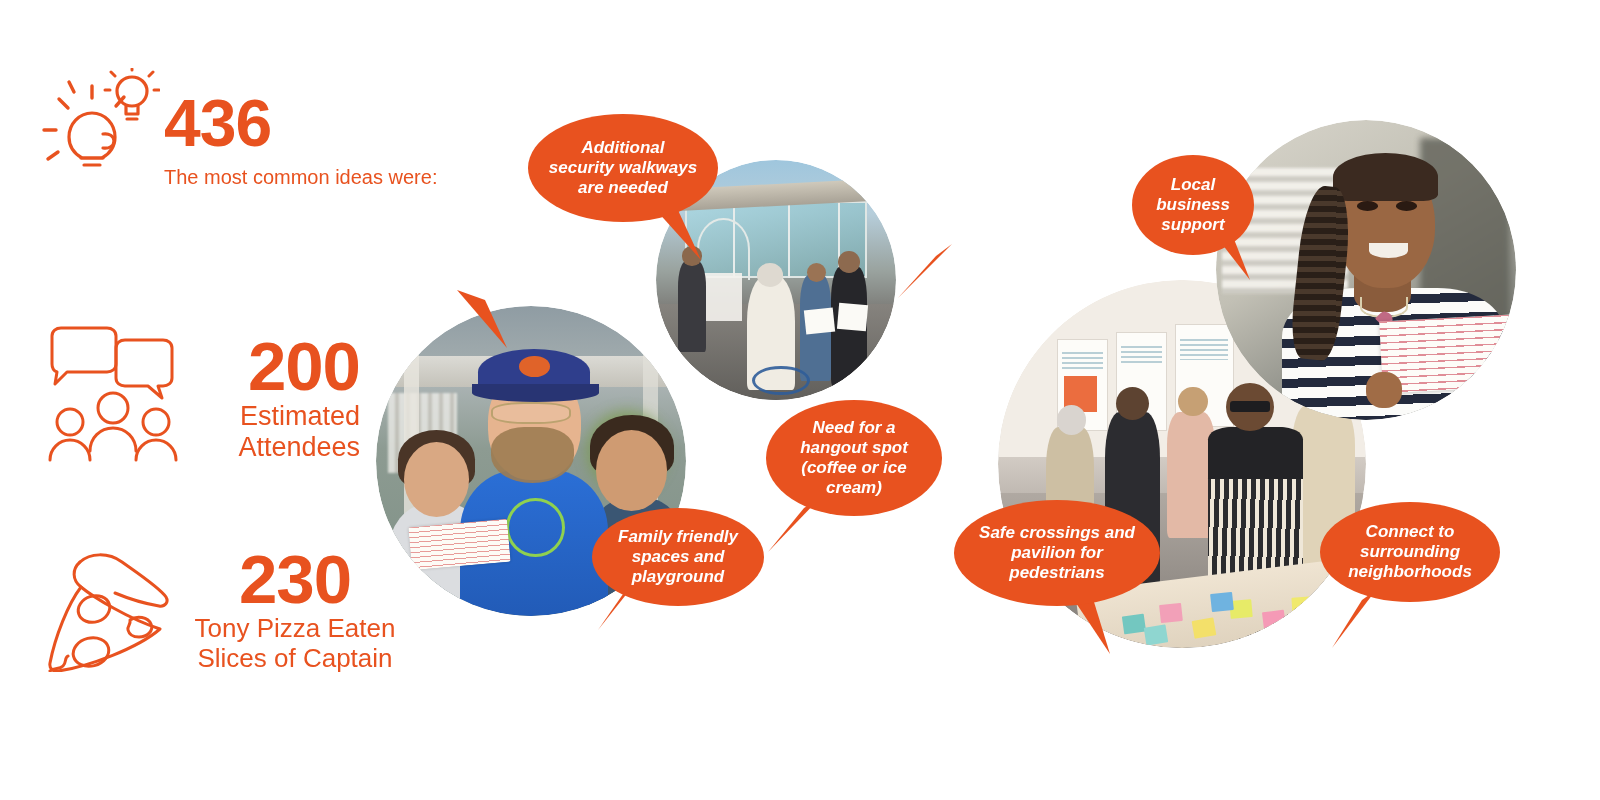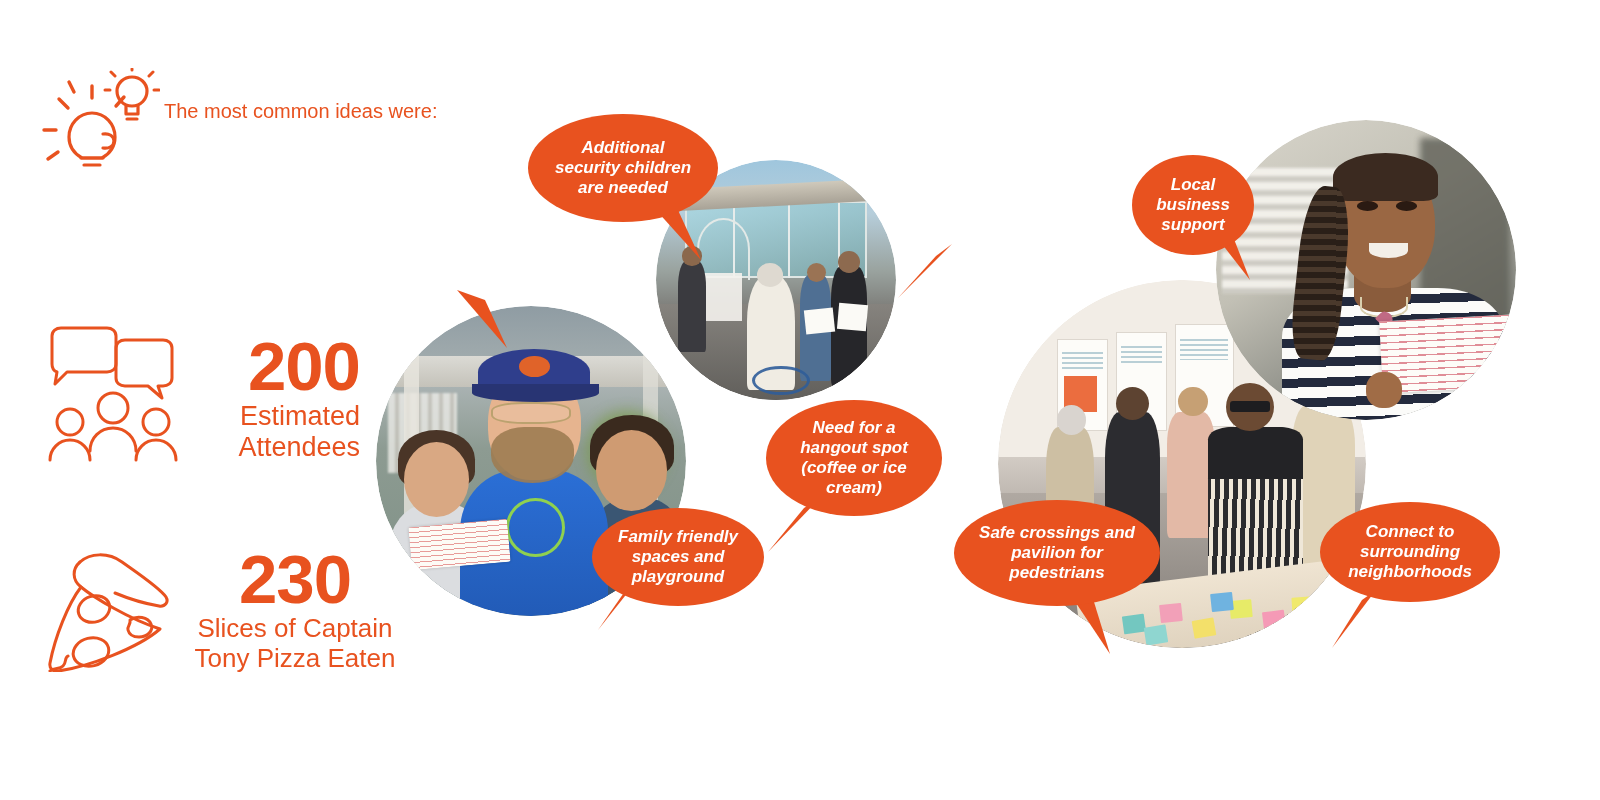--- a/index.html
+++ b/index.html
@@ -306,20 +306,21 @@
 
           <path d="M52 45 c-13,0 -23,11 -23,24 c0,10 6,17 13,21 l20,0 c7,-4 13,-11 13,-21 c0,-13 -10,-24 -23,-24 z"></path>
           <path d="M41 90 l22,0 M44 97 l16,0"></path>
           <path d="M63 66 c6,-1 11,2 11,7 c0,5 -5,8 -11,7"></path>
 
           <path d="M52 30 l0,-12 M28 40 l-9,-9 M76 38 l8,-9 M16 62 l-12,0 M18 84 l-10,7 M34 24 l-5,-10" stroke-width="3.4"></path>
         </g>
       </svg>
     </span>
     <span class="stat-text">
+      <span class="stat-number">436</span>
       <span class="stat-sub">The most common ideas were:</span>
     </span>
   </div>
 
   <div class="stat-block" id="stat-attendees">
     <span class="stat-icon">
       <svg width="150" height="155" viewBox="0 0 150 155" aria-hidden="true">
         <g fill="none" stroke="#E8521F" stroke-width="3" stroke-linecap="round" stroke-linejoin="round">
 
           <path d="M14 18 c0,-5 4,-8 9,-8 l46,0 c5,0 9,3 9,8 l0,28 c0,5 -4,8 -9,8 l-40,0 l-12,12 l2,-12 c-3,-1 -5,-4 -5,-8 z"></path>
@@ -357,22 +358,22 @@
           <path d="M16 129 c5,-4 9,-1 13,-5 c4,-4 1,-8 5,-10"></path>
 
           <ellipse cx="60" cy="67" rx="16" ry="13" transform="rotate(-18 60 67)"></ellipse>
           <ellipse cx="57" cy="110" rx="18" ry="14" transform="rotate(-14 57 110)"></ellipse>
           <path d="M96 78 c7,-5 18,-3 21,4 c3,7 -4,13 -12,13 c-6,0 -10,-3 -11,-7 c-1,-4 3,-5 2,-10 z"></path>
         </g>
       </svg>
     </span>
     <span class="stat-text">
       <span class="stat-number">230</span>
+      <span class="stat-label">Tony Pizza Eaten</span>
       <span class="stat-label">Slices of Captain</span>
-      <span class="stat-label">Tony Pizza Eaten</span>
     </span>
   </div>
 
   <div class="photo-circle" id="photo-family">
     <div class="photo-inner">
       <div class="bg"></div>
         <div class="boards"></div>
         <div class="roofline"></div>
       <div class="post-l"></div>
         <div class="post-r"></div>
@@ -476,21 +477,21 @@
   <svg class="bubble-tail" style="left:455px; top:288px; width:70px; height:70px;" viewBox="0 0 70 70">
     <path d="M2 2 L52 60 L30 12 Z" fill="#E8521F"></path>
   </svg>
 
   <svg class="bubble-tail" style="left:645px; top:198px; width:70px; height:70px;" viewBox="0 0 70 70">
     <path d="M2 2 L56 62 L32 10 Z" fill="#E8521F"></path>
   </svg>
   <div class="bubble" id="bubble-security" style="left:528px; top:114px; width:190px; height:108px; font-size:17px;">
     <span class="txt">
       <span>Additional</span><br>
-      <span>security children</span><br>
+      <span>security walkways</span><br>
       <span>are needed</span>
     </span>
   </div>
 
   <svg class="bubble-tail" style="left:890px; top:240px; width:70px; height:70px;" viewBox="0 0 70 70">
     <path d="M62 4 L8 58 L46 16 Z" fill="#E8521F"></path>
   </svg>
 
   <svg class="bubble-tail" style="left:1206px; top:222px; width:70px; height:70px;" viewBox="0 0 70 70">
     <path d="M2 4 L44 58 L26 12 Z" fill="#E8521F"></path>

